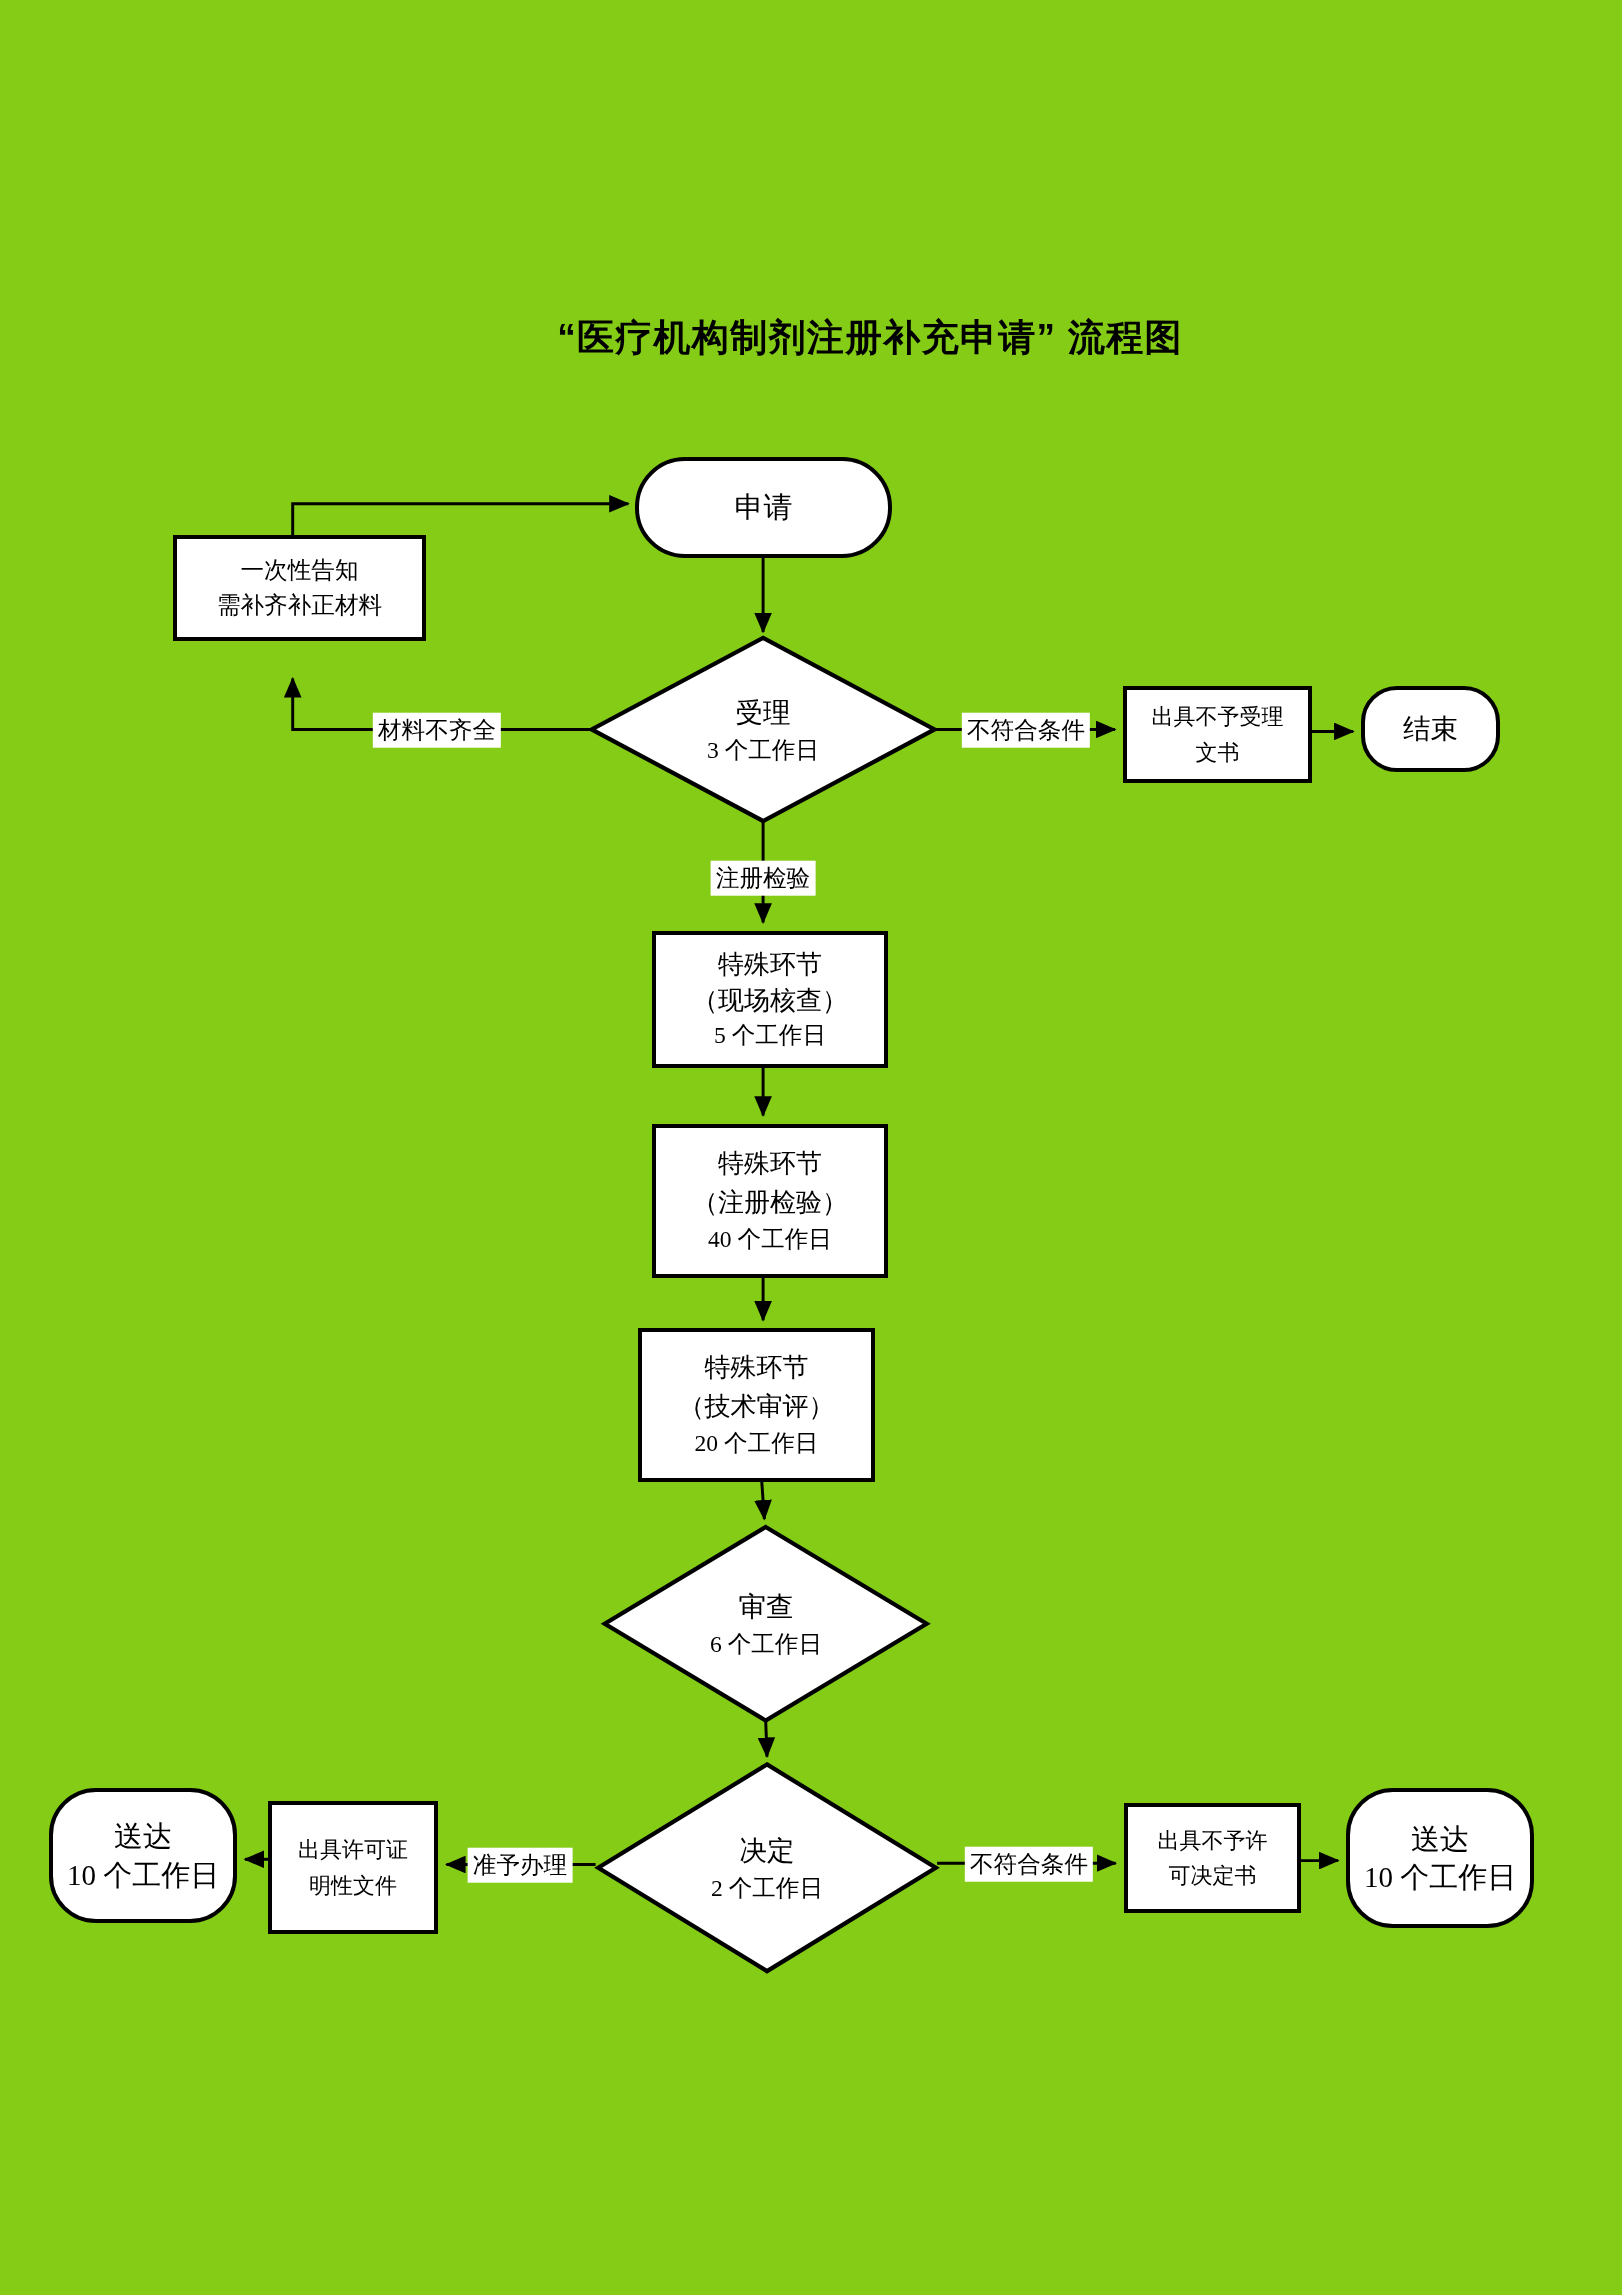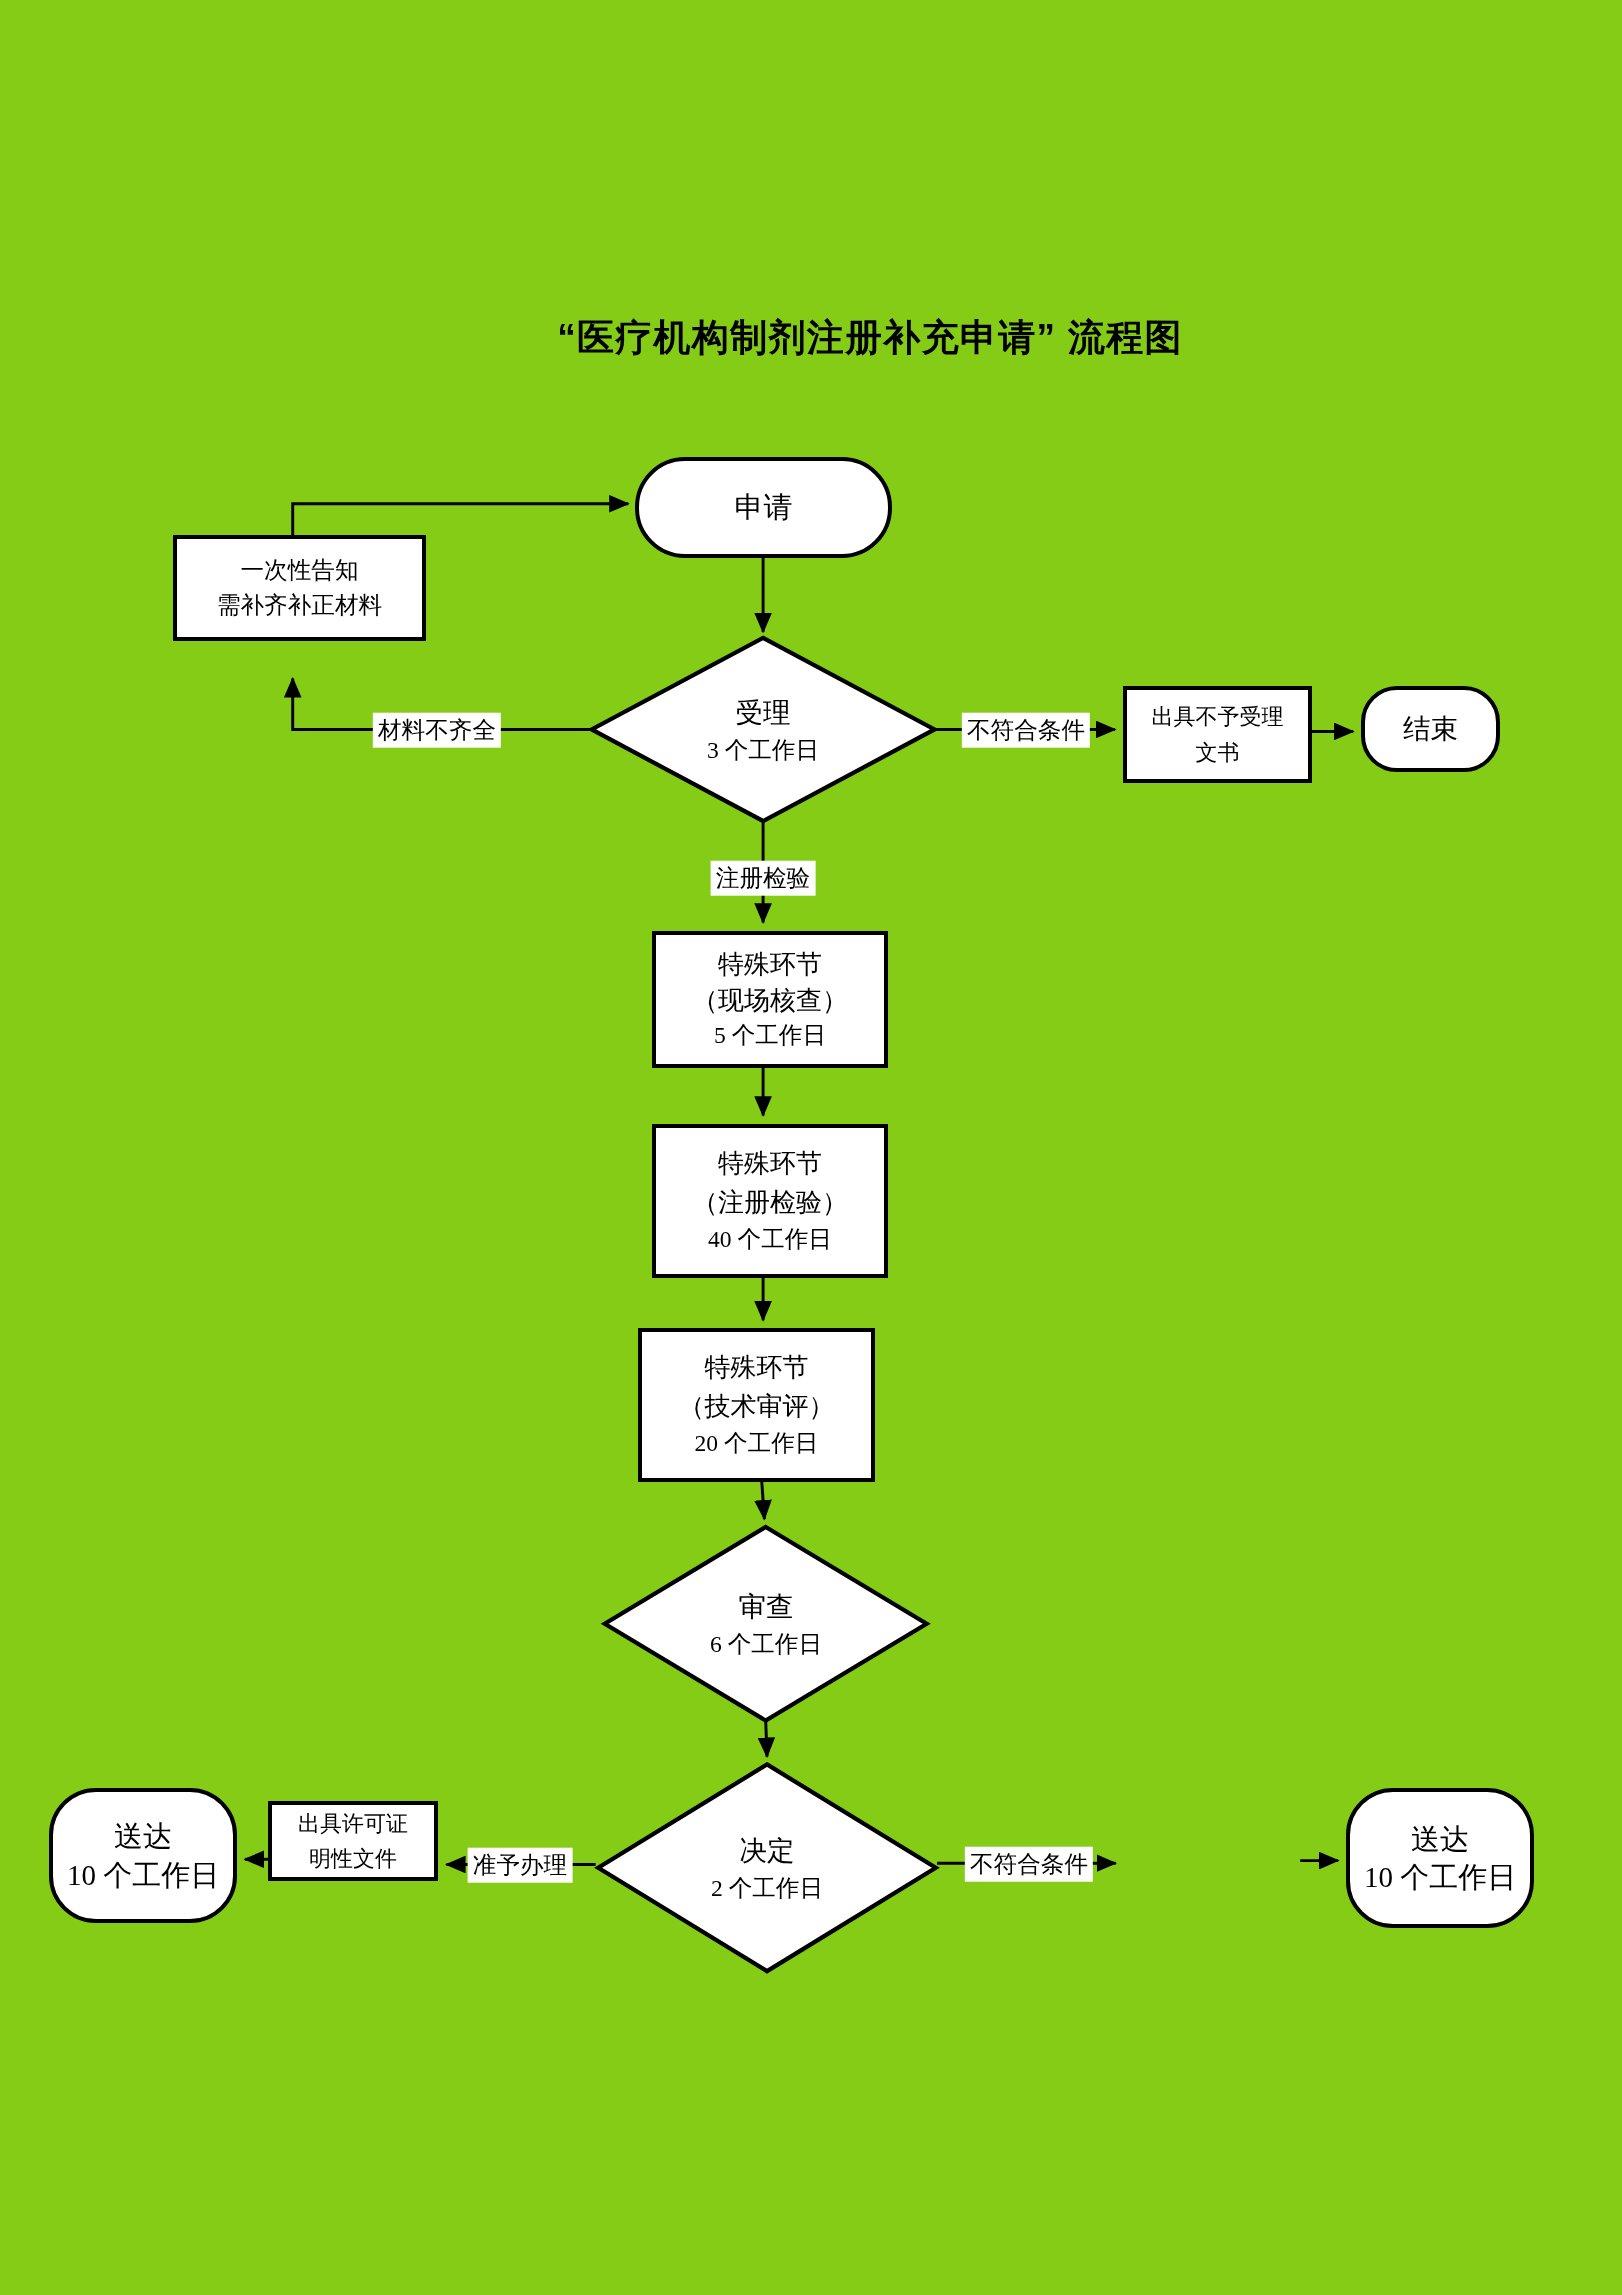--- a/index.html
+++ b/index.html
@@ -147,30 +147,34 @@
   <div class="dlabel" style="left:766px;top:1624px;">
     <div class="main">审查</div>
     <div class="sub">6 个工作日</div>
   </div>
 
   <div class="dlabel" style="left:767px;top:1868px;">
     <div class="main">决定</div>
     <div class="sub">2 个工作日</div>
   </div>
 
-  <div class="box small" style="left:268px;top:1801px;width:170px;height:80px;">
+  <div class="box small" style="left:268px;top:1801px;width:170px;height:133px;">
     <div>出具许可证</div>
     <div>明性文件</div>
   </div>
 
   <div class="stadium" style="left:49px;top:1788px;width:188px;height:135px;border-radius:47px;">
     <div class="main">送达</div>
     <div class="sub">10 个工作日</div>
   </div>
 
+  <div class="box small" style="left:1124px;top:1803px;width:177px;height:110px;">
+    <div>出具不予许</div>
+    <div>可决定书</div>
+  </div>
 
   <div class="stadium" style="left:1346px;top:1788px;width:188px;height:140px;border-radius:47px;">
     <div class="main">送达</div>
     <div class="sub">10 个工作日</div>
   </div>
 
   <div class="elabel" style="left:437px;top:730px;">材料不齐全</div>
   <div class="elabel" style="left:1026px;top:730px;">不符合条件</div>
   <div class="elabel" style="left:763px;top:878px;">注册检验</div>
   <div class="elabel" style="left:520px;top:1865px;">准予办理</div>

